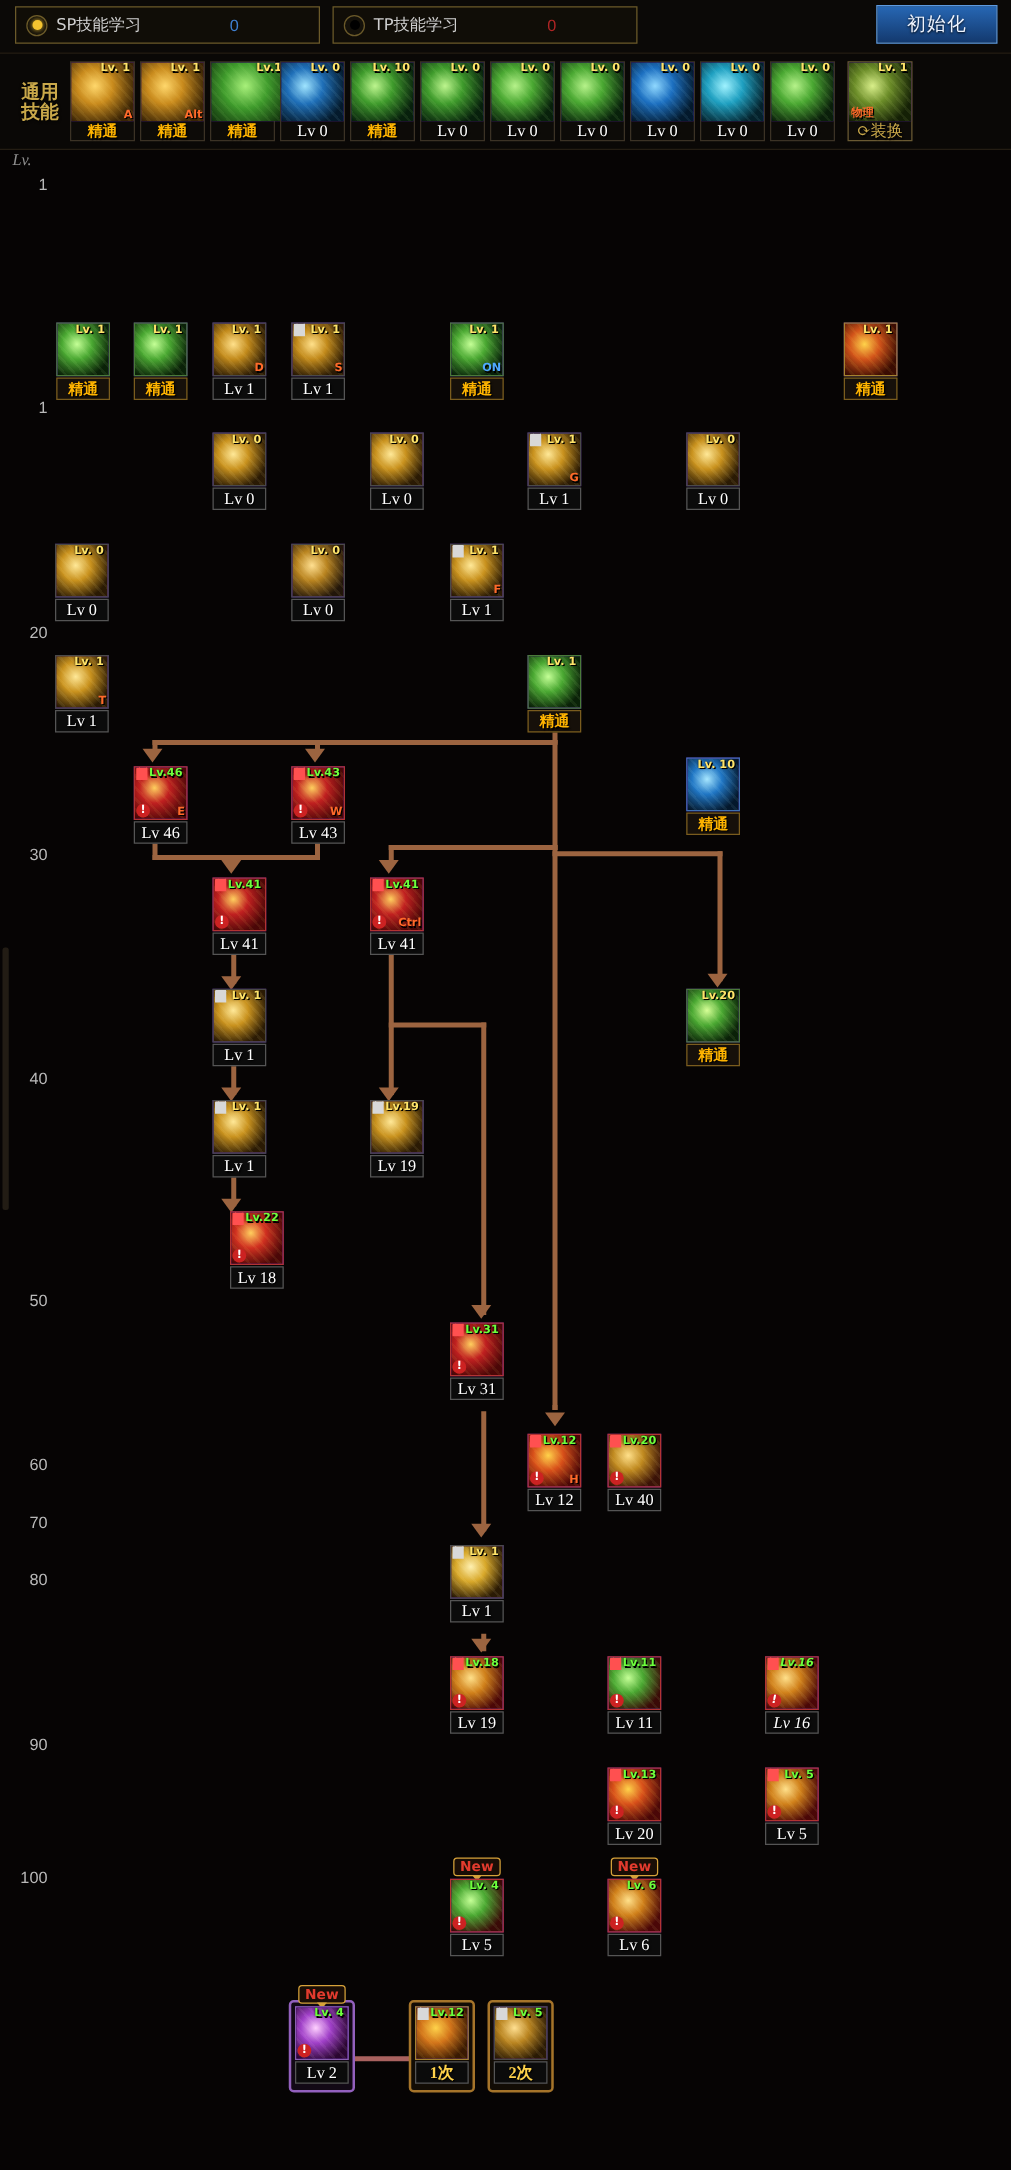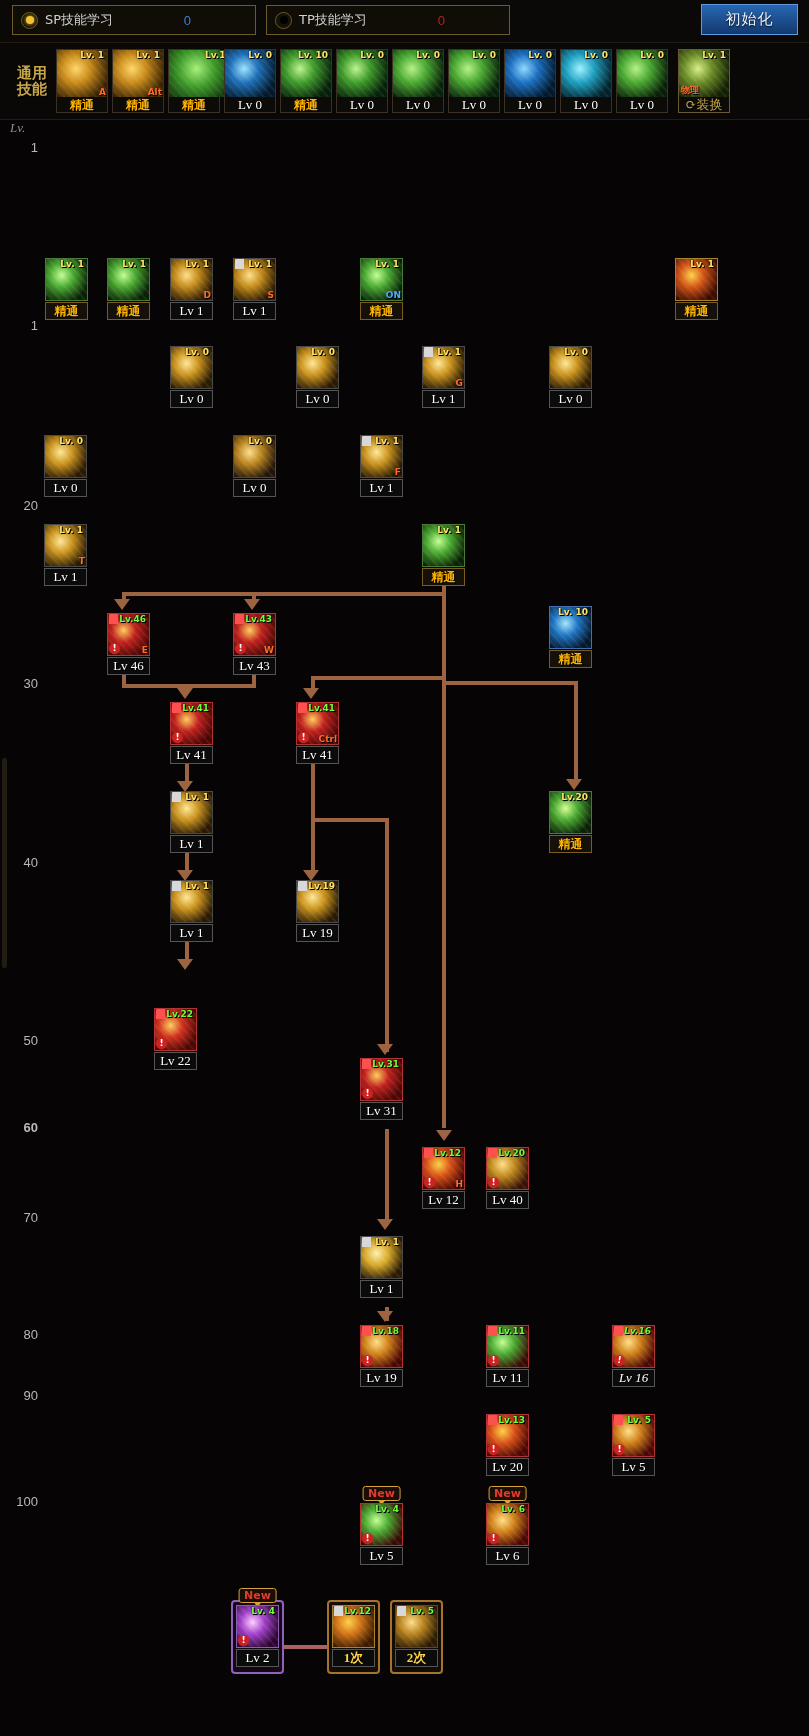--- a/index.html
+++ b/index.html
@@ -311,23 +311,23 @@
   <div class="tree">
     <div class="scrollbar"></div>
     <div class="lv-head">Lv.</div>
     <div id="ruler">
         <div class="lv-mark" style="left: 4px; top: 22px;">1</div>
         <div class="lv-mark" style="left: 4px; top: 200px;">1</div>
         <div class="lv-mark" style="left: 4px; top: 380px;">20</div>
         <div class="lv-mark" style="left: 4px; top: 558px;">30</div>
         <div class="lv-mark" style="left: 4px; top: 737px;">40</div>
         <div class="lv-mark" style="left: 4px; top: 915px;">50</div>
-        <div class="lv-mark" style="left: 4px; top: 1002px; font-weight: bold;">60</div>
+        <div class="lv-mark" style="left: 4px; top: 1046px;">60</div>
         <div class="lv-mark" style="left: 4px; top: 1092px;">70</div>
-        <div class="lv-mark" style="left: 4px; top: 1209px;">80</div>
+        <div class="lv-mark" style="left: 4px; top: 1138px;">80</div>
         <div class="lv-mark" style="left: 4px; top: 1270px;">90</div>
         <div class="lv-mark" style="left: 4px; top: 1376px;">100</div>
       </div>
     <div id="conns">
         <div class="conn v" style="left: 442px; top: 455px; height: 22px;"></div>
         <div class="conn h" style="left: 122px; top: 474px; width: 324px;"></div>
         <div class="conn v" style="left: 122px; top: 474px; height: 10px;"></div>
         <div class="conn v" style="left: 252px; top: 474px; height: 10px;"></div>
         <div class="arrow" style="left: 114px; top: 481px;"></div>
         <div class="arrow" style="left: 244px; top: 481px;"></div>
@@ -596,30 +596,30 @@
         <div class="node" style="left: 296px; top: 762px;">
           <div class="icon grey">
             <div class="art" style="background: radial-gradient(circle at 38% 40%, rgb(255, 232, 151) 0%, rgb(201, 146, 30) 34%, rgb(42, 26, 4) 78%), linear-gradient(135deg, rgb(42, 26, 4), rgba(201, 146, 30, 0.267));">
               <div style="position: absolute; inset: 0px; background: repeating-linear-gradient(48deg, transparent 0px, transparent 4px, rgba(255, 232, 151, 0.133) 4px, rgba(255, 232, 151, 0.133) 6px); opacity: 0.55;"></div>
             </div>
             <div class="lock"></div>
             <div class="lvbadge">Lv.19</div>
           </div>
           <div class="lvtext">Lv 19</div>
         </div>
-        <div class="node" style="left: 154px; top: 851px; margin-top: 39px;">
+        <div class="node" style="left: 184px; top: 851px;">
           <div class="icon red">
             <div class="art" style="background: radial-gradient(circle at 38% 40%, rgb(255, 206, 94) 0%, rgb(208, 48, 32) 34%, rgb(74, 7, 7) 78%), linear-gradient(135deg, rgb(74, 7, 7), rgba(208, 48, 32, 0.267));">
               <div style="position: absolute; inset: 0px; background: repeating-linear-gradient(48deg, transparent 0px, transparent 4px, rgba(255, 206, 94, 0.133) 4px, rgba(255, 206, 94, 0.133) 6px); opacity: 0.55;"></div>
             </div>
             <div class="lock red"></div>
             <div class="lvbadge green">Lv.22</div>
             <div class="warn">!</div>
           </div>
-          <div class="lvtext">Lv 22</div>
+          <div class="lvtext">Lv 18</div>
         </div>
         <div class="node" style="left: 360px; top: 940px;">
           <div class="icon red">
             <div class="art" style="background: radial-gradient(circle at 38% 40%, rgb(255, 206, 94) 0%, rgb(192, 32, 32) 34%, rgb(74, 7, 7) 78%), linear-gradient(135deg, rgb(74, 7, 7), rgba(192, 32, 32, 0.267));">
               <div style="position: absolute; inset: 0px; background: repeating-linear-gradient(48deg, transparent 0px, transparent 4px, rgba(255, 206, 94, 0.133) 4px, rgba(255, 206, 94, 0.133) 6px); opacity: 0.55;"></div>
             </div>
             <div class="lock red"></div>
             <div class="lvbadge green">Lv.31</div>
             <div class="warn">!</div>
           </div>

